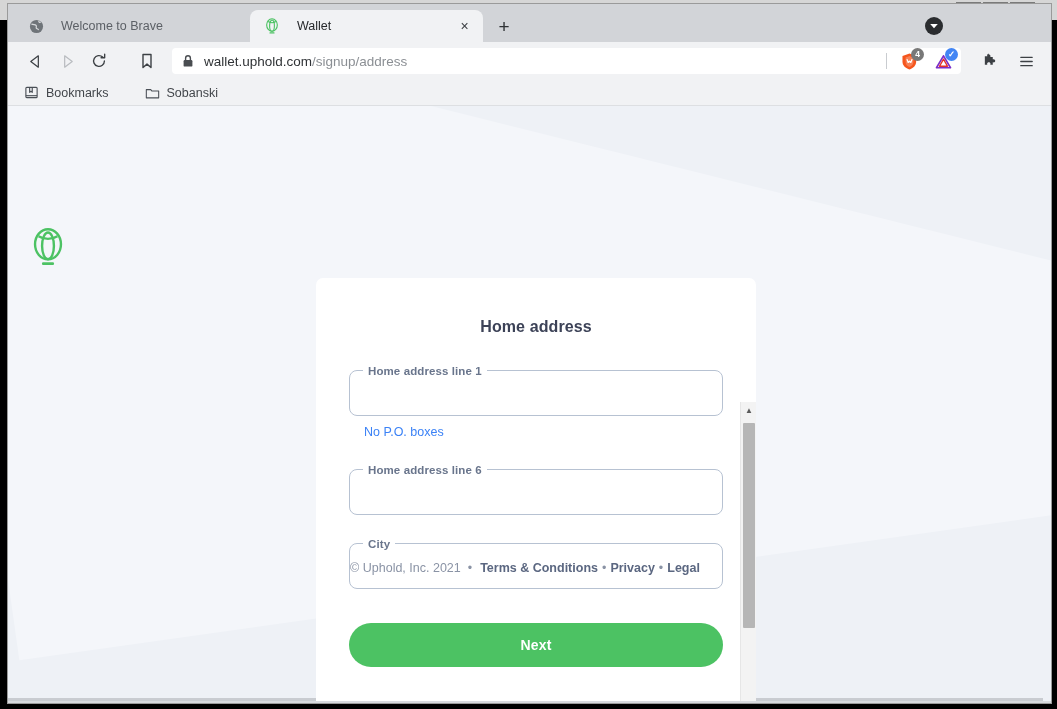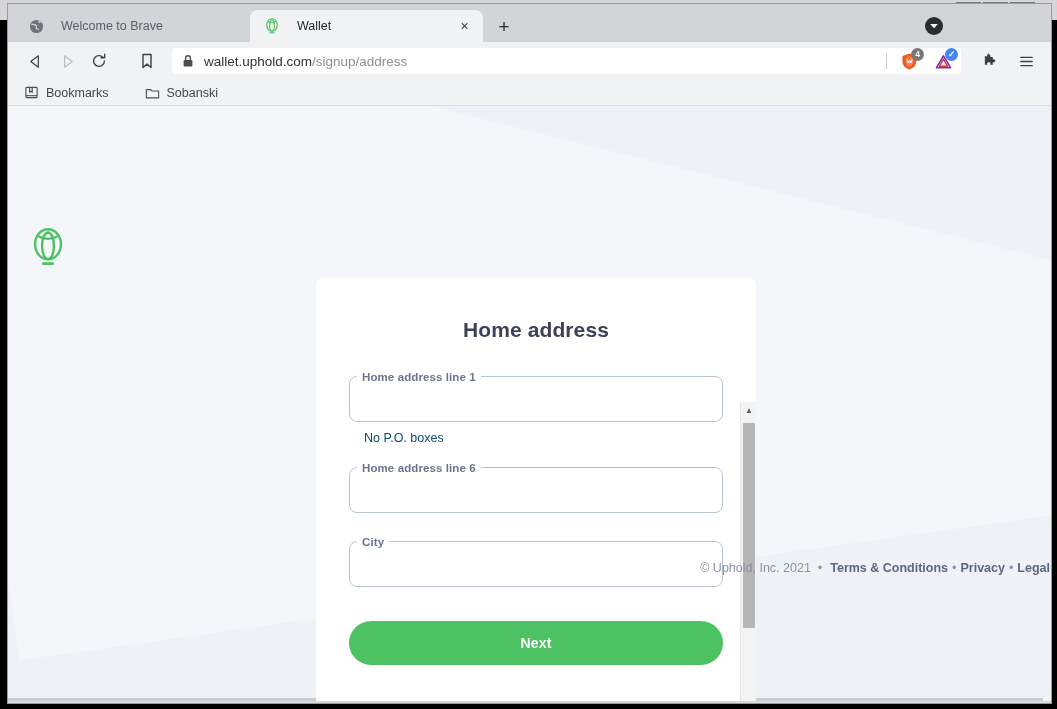--- a/index.html
+++ b/index.html
@@ -237,21 +237,21 @@
     overflow: hidden;
   }
   .card-inner {
     position: absolute;
     left: 0; top: 0;
     width: 440px; height: 464px;
     padding: 40px 33px 0 33px;
   }
   .card-title {
     text-align: center;
-    font-size: 21px;
+    font-size: 16px;
     font-weight: bold;
     color: #3c4257;
     letter-spacing: .1px;
   }
   .card-sub {
     text-align: center;
     font-size: 15px;
     color: #69758c;
     margin-top: 26px;
   }
@@ -261,21 +261,21 @@
   .field-group { position: relative; }
   .field-box {
     position: relative;
     height: 46px;
     border: 1px solid #b7c2d2;
     border-radius: 8px;
     background: #fff;
   }
   .field-legend {
     position: absolute;
-    left: 7px; top: -7px;
+    left: 13px; top: -7px;
     background: #fff;
     padding: 0 5px;
     font-size: 11.5px;
     font-weight: bold;
     color: #69758c;
     line-height: 14px;
     letter-spacing: .1px;
     z-index: 2;
   }
   .field-input {
@@ -284,23 +284,23 @@
     border: 0;
     outline: 0;
     background: transparent;
     padding: 0 14px;
     font-family: "Liberation Sans", sans-serif;
     font-size: 14px;
     color: #3c4257;
     border-radius: 8px;
   }
   .field-hint {
-    margin: 9px 0 0 15px;
+    margin: 9px 0 8px 15px;
     font-size: 12.5px;
-    color: #0c4a6e;
+    color: #3b82f6;
   }
   .field-gap-lg { height: 28px; }
   .field-gap-sm { height: 22px; }
 
   .next-btn {
     display: block;
     width: 100%;
     height: 44px;
     margin-top: 34px;
     border: 0;
@@ -335,23 +335,23 @@
     position: absolute;
     left: 2px; top: 4px;
     width: 12px; height: 205px;
     background: #b6b6b6;
     border-radius: 1px;
   }
 
   
   .page-footer {
     position: absolute;
-    left: 8px; top: 455px;
+    left: 0; top: 455px;
     width: 1035px;
-    text-align: right;
+    text-align: center;
     font-size: 12.5px;
     color: #69758c;
     z-index: 3;
   }
   .page-footer .copy { color: #8a93a5; }
   .page-footer a,
   .page-footer .lnk {
     color: #5b6781;
     font-weight: bold;
     text-decoration: none;

